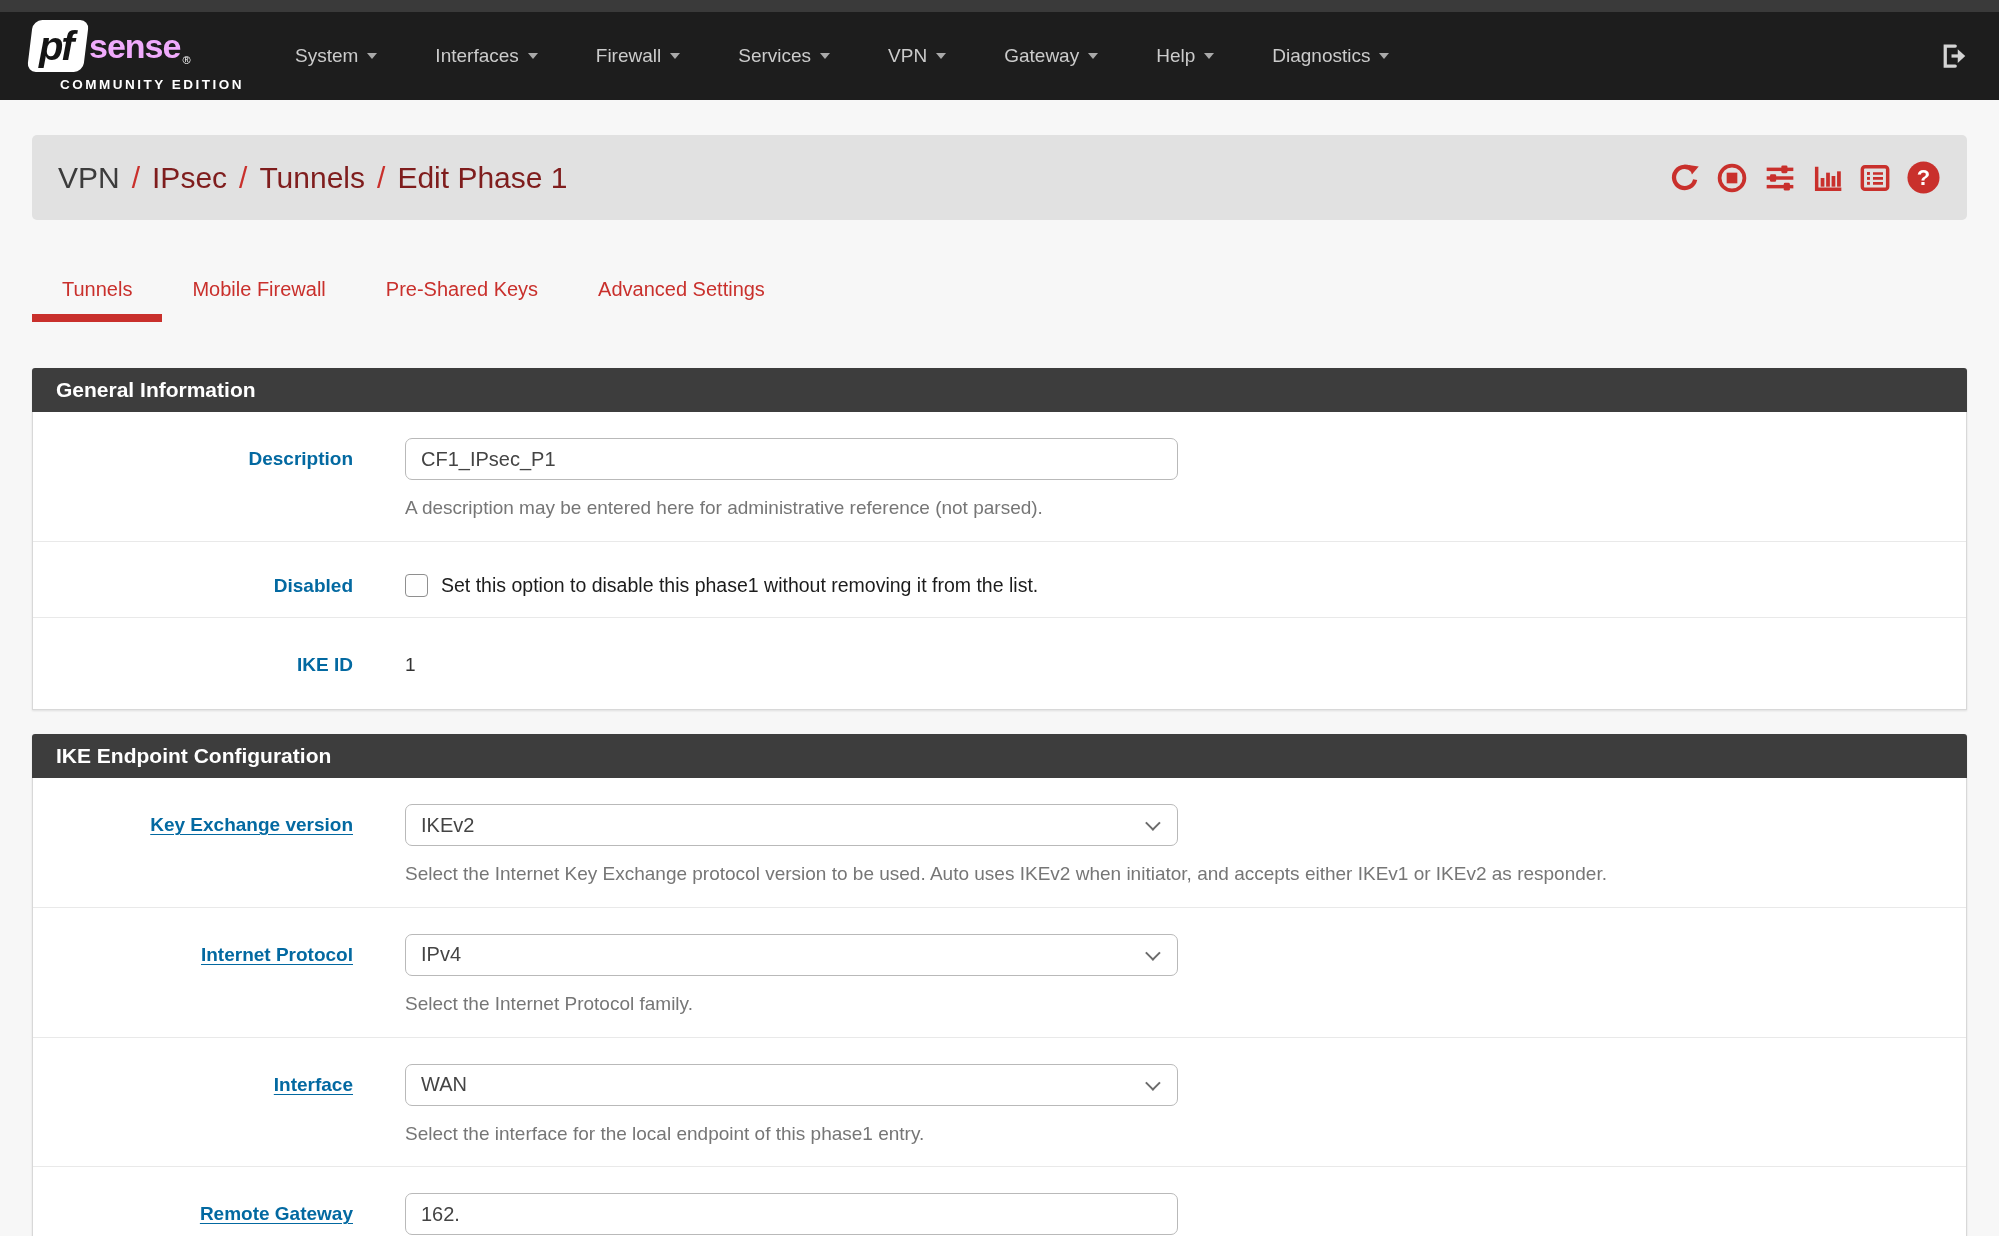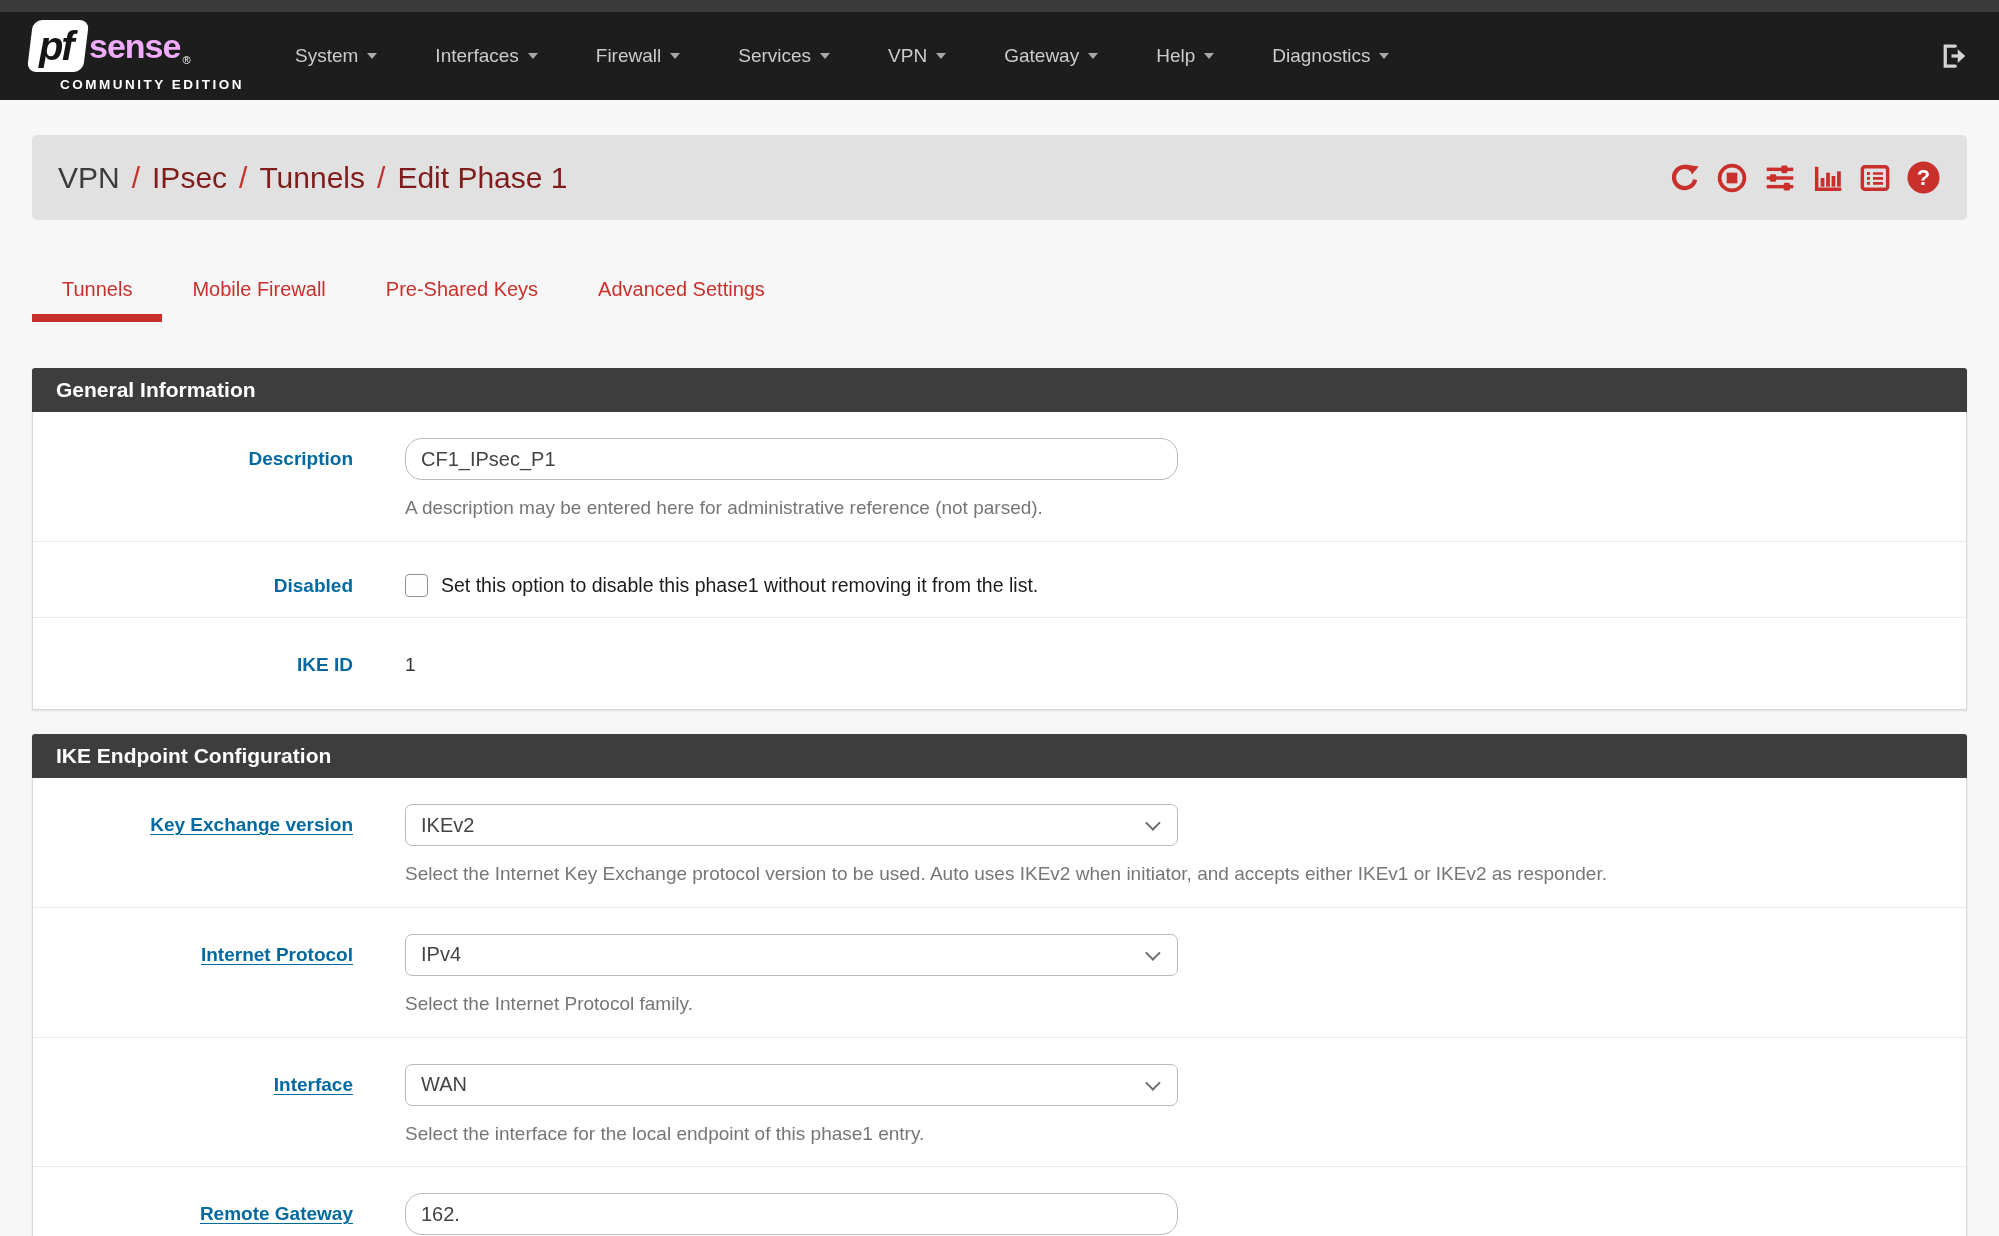--- a/index.html
+++ b/index.html
@@ -77,21 +77,21 @@
   .form-row + .form-row { border-top:1px solid #e9e9e9; }
   .row-label {
     text-align:right; padding-right:52px; font-weight:bold; font-size:19px;
     color:#0369a1; padding-top:10px; line-height:1.2;
   }
   .row-label.linked { }
   .row-label.linked .lbl { text-decoration:underline; text-underline-offset:3px; cursor:pointer; }
   .row-control {}
 
   .text-input {
-    width:773px; height:42px; border:1px solid #b9b9b9; border-radius:17px;
+    width:773px; height:42px; border:1px solid #b9b9b9; border-radius:7px;
     font-size:20px; color:#444; padding:0 15px;
     font-family:"Liberation Sans","DejaVu Sans",sans-serif; background:#fff;
     outline:none;
   }
   .select-box {
     width:773px; height:42px; border:1px solid #b9b9b9; border-radius:7px;
     font-size:20px; color:#444; padding:0 15px; background:#fff;
     display:flex; align-items:center; position:relative; cursor:pointer;
   }
   .chev {

